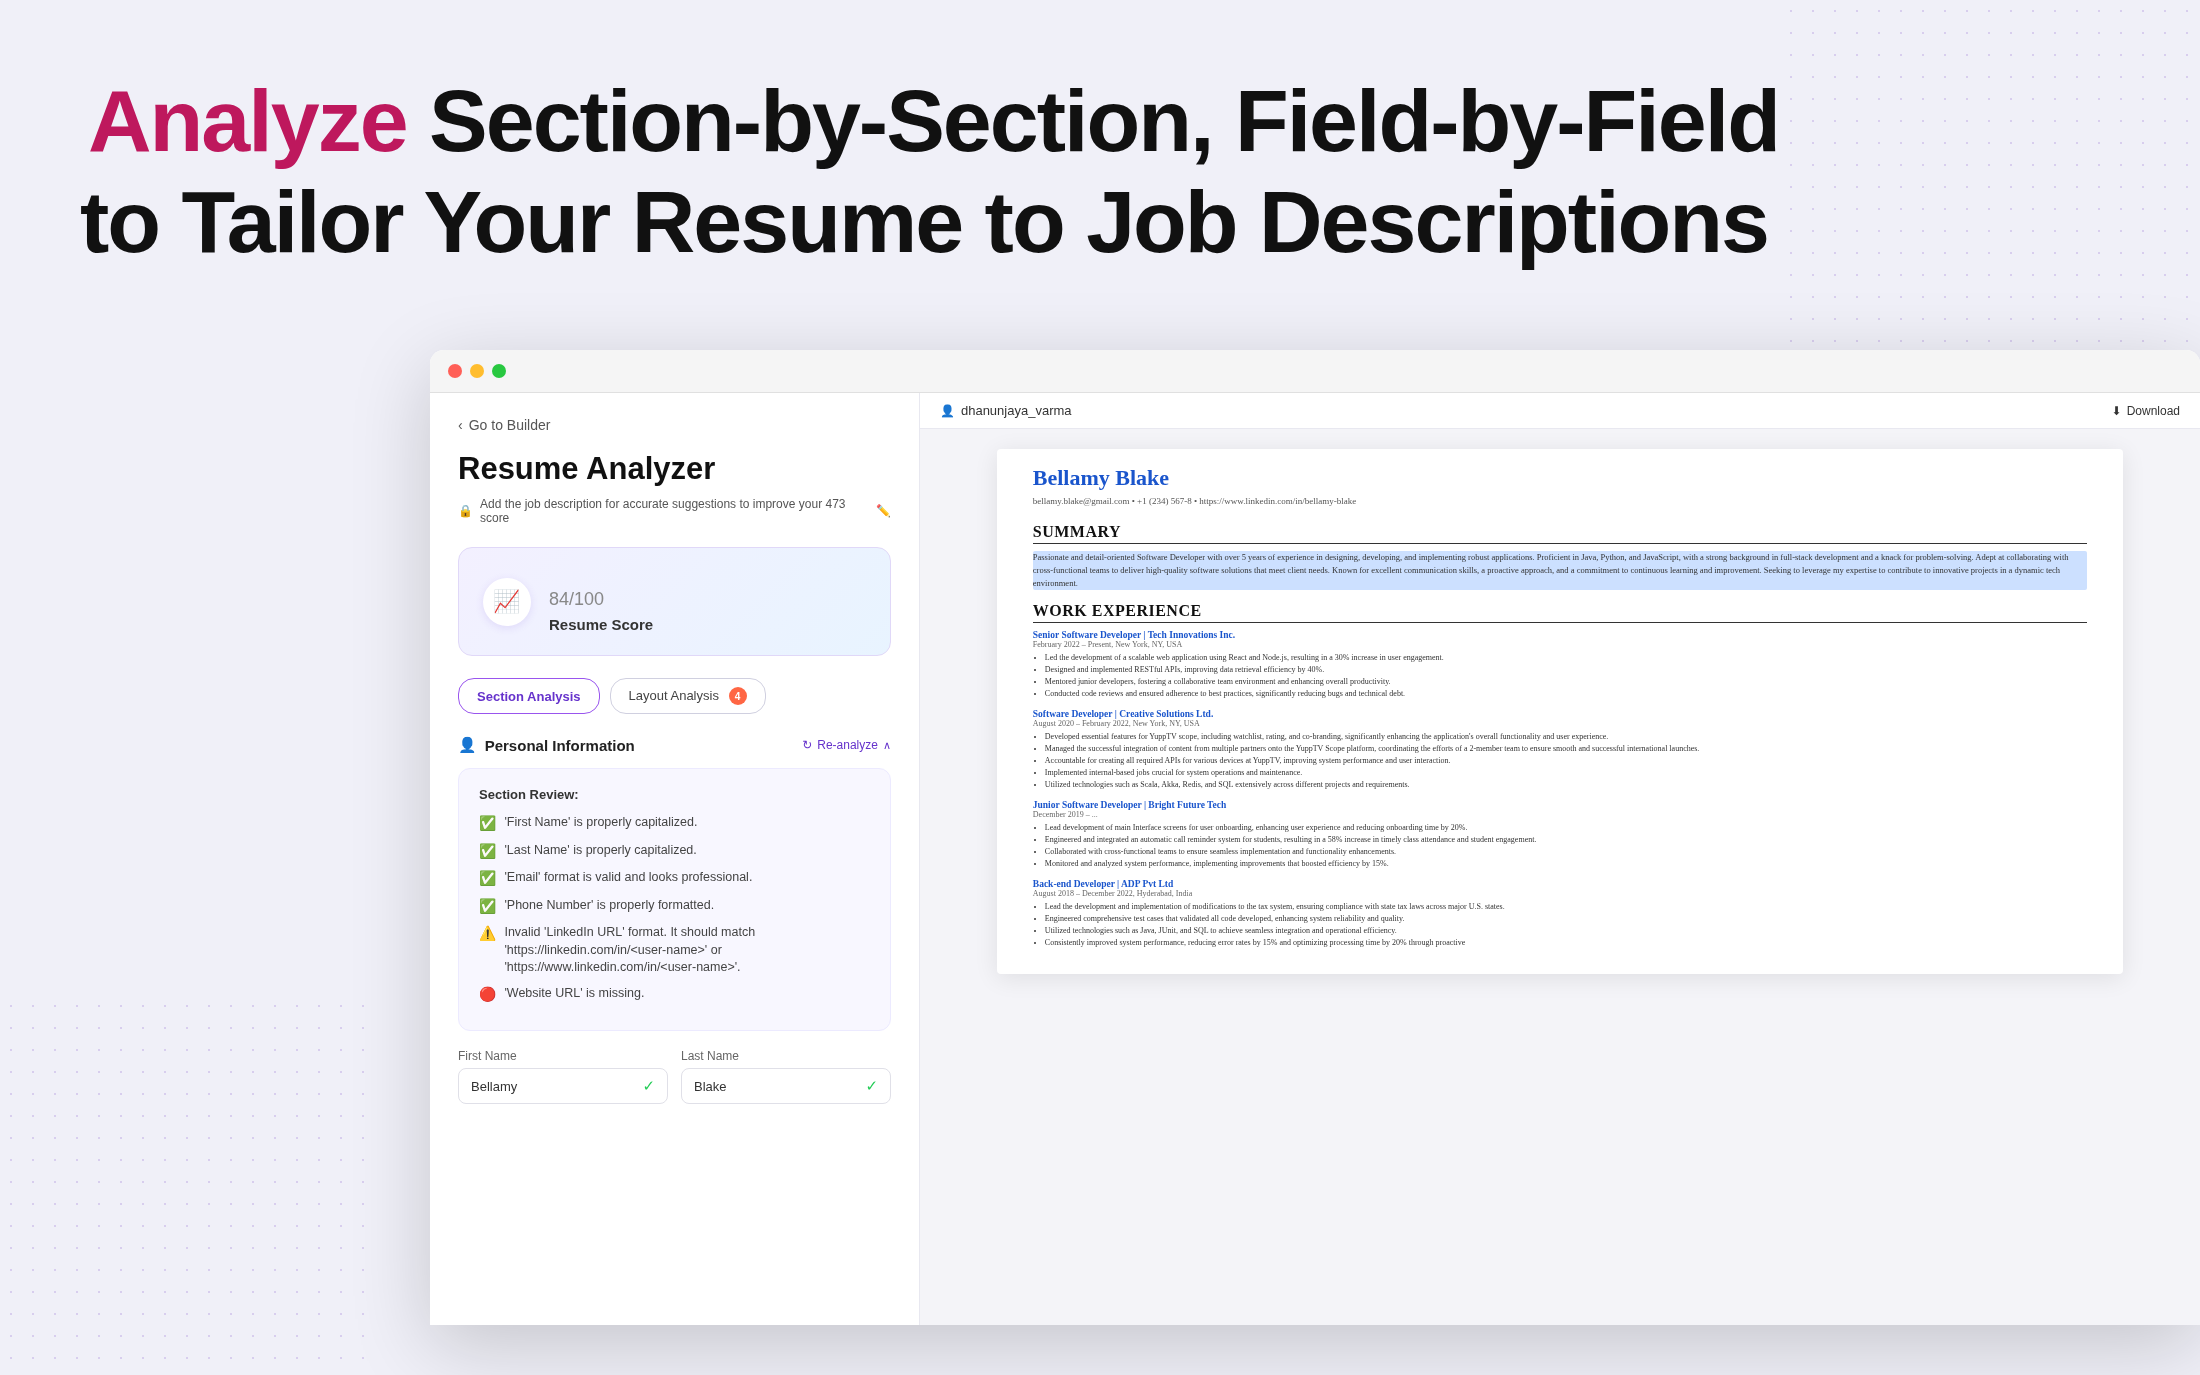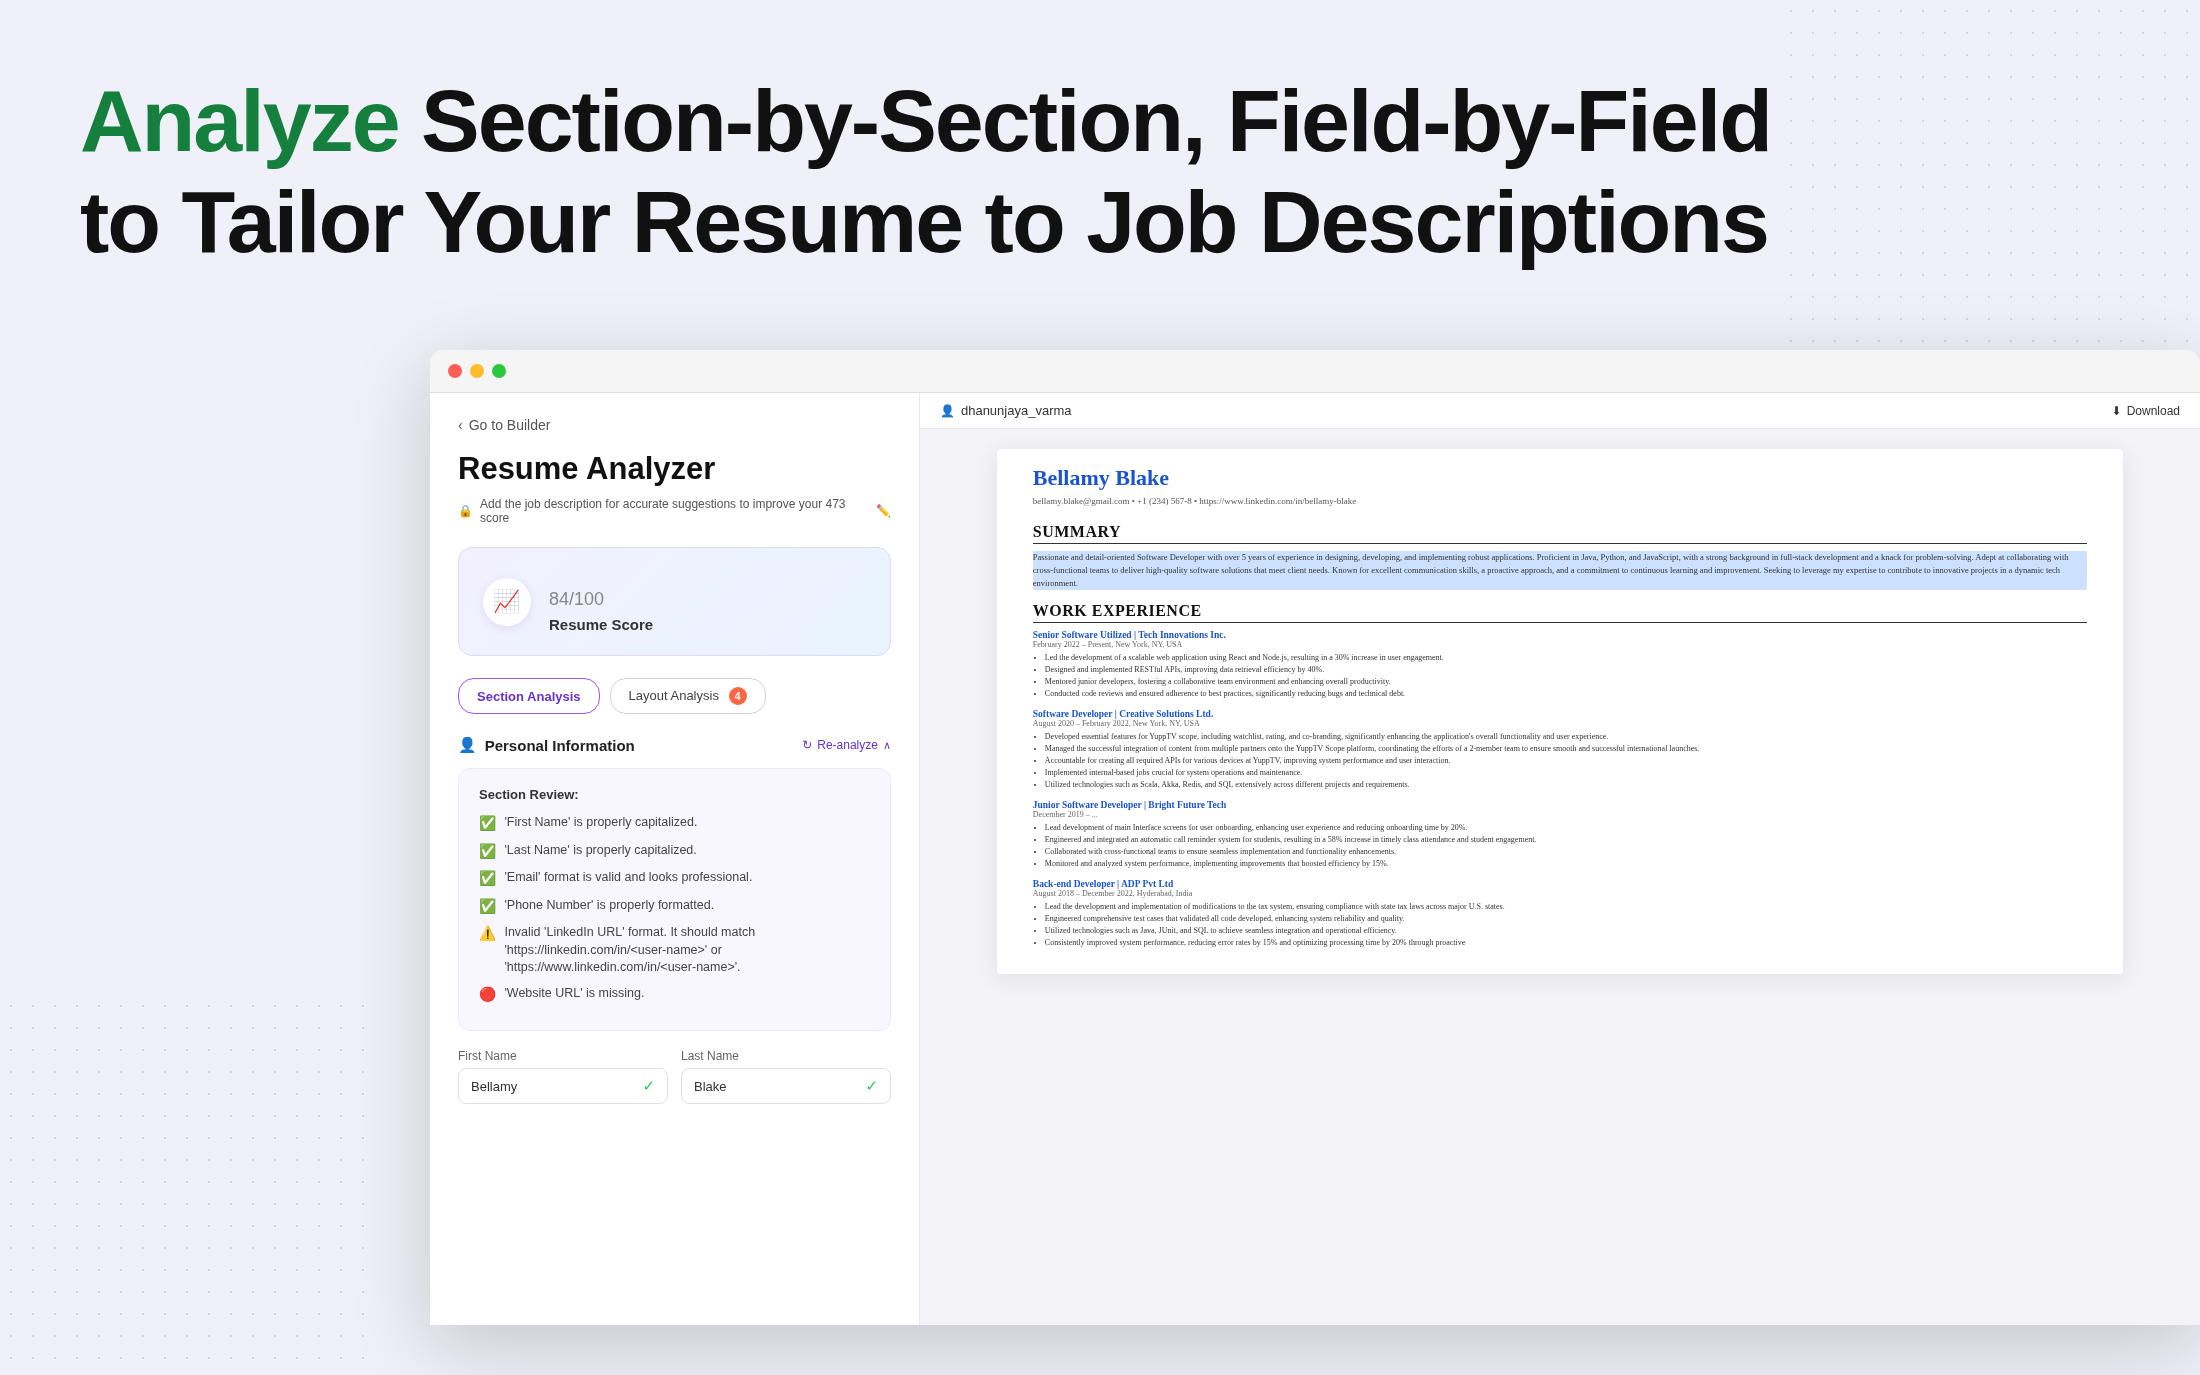--- a/index.html
+++ b/index.html
@@ -42,21 +42,22 @@
       right: 80px;
     }
     .headline h1 {
       font-size: 88px;
       font-weight: 900;
       line-height: 1.15;
       color: #111;
       letter-spacing: -2px;
     }
     .headline h1 .highlight {
-      color: #15803d;
+      color: #be185d;
+      margin-left: 8px;
     }
 
     
     .browser-mockup {
       position: absolute;
       top: 350px;
       left: 430px;
       right: 0;
       bottom: 50px;
       background: #fff;
@@ -524,21 +525,21 @@
 
         <div class="resume-name">Bellamy Blake</div>
         <div class="resume-contact">bellamy.blake@gmail.com  •  +1 (234) 567-8  •  https://www.linkedin.com/in/bellamy-blake</div>
 
         <div class="resume-section-title">SUMMARY</div>
         <div class="resume-summary highlighted">Passionate and detail-oriented Software Developer with over 5 years of experience in designing, developing, and implementing robust applications. Proficient in Java, Python, and JavaScript, with a strong background in full-stack development and a knack for problem-solving. Adept at collaborating with cross-functional teams to deliver high-quality software solutions that meet client needs. Known for excellent communication skills, a proactive approach, and a commitment to continuous learning and improvement. Seeking to leverage my expertise to contribute to innovative projects in a dynamic tech environment.</div>
 
         <div class="resume-section-title">WORK EXPERIENCE</div>
 
         <div class="job-entry">
-          <div class="job-title">Senior Software Utilized | Tech Innovations Inc.</div>
+          <div class="job-title">Senior Software Developer | Tech Innovations Inc.</div>
           <div class="job-meta">February 2022 – Present, New York, NY, USA</div>
           <ul class="job-bullets">
             <li class="job-bullet">Led the development of a scalable web application using React and Node.js, resulting in a 30% increase in user engagement.</li>
             <li class="job-bullet">Designed and implemented RESTful APIs, improving data retrieval efficiency by 40%.</li>
             <li class="job-bullet">Mentored junior developers, fostering a collaborative team environment and enhancing overall productivity.</li>
             <li class="job-bullet">Conducted code reviews and ensured adherence to best practices, significantly reducing bugs and technical debt.</li>
           </ul>
         </div>
 
         <div class="job-entry">

